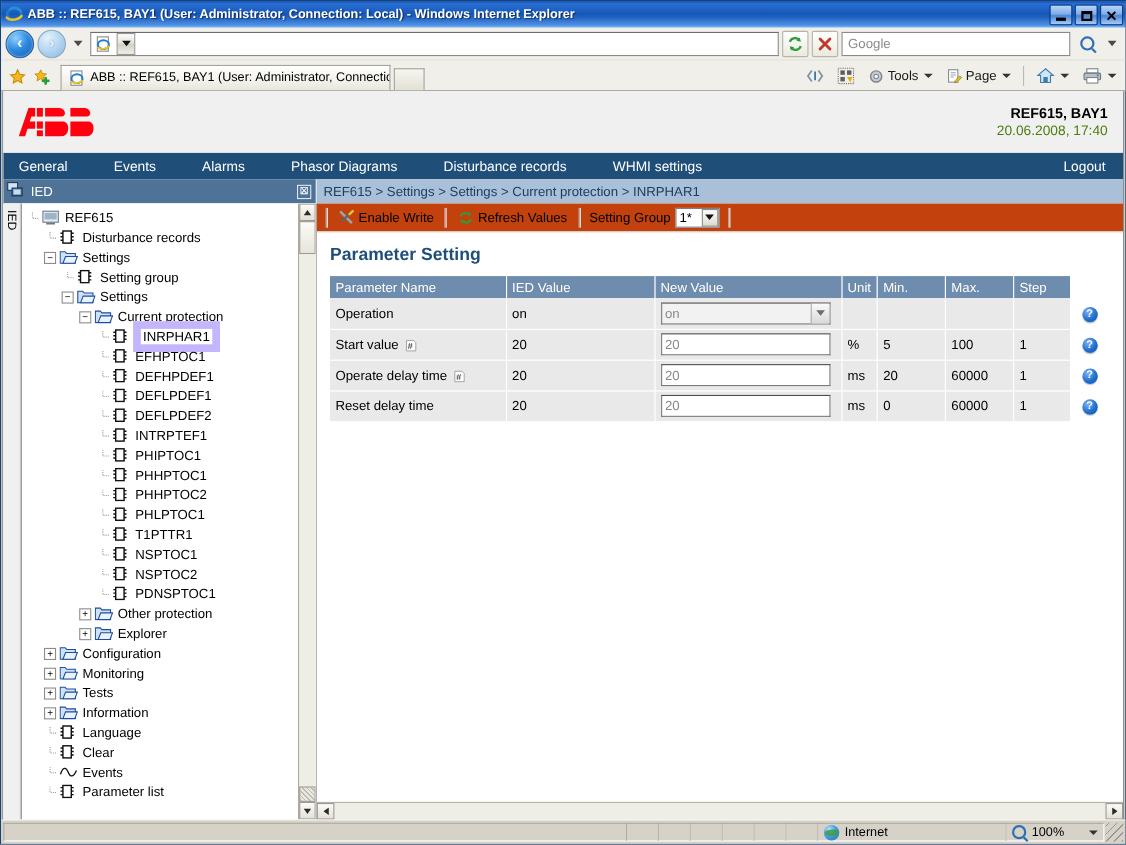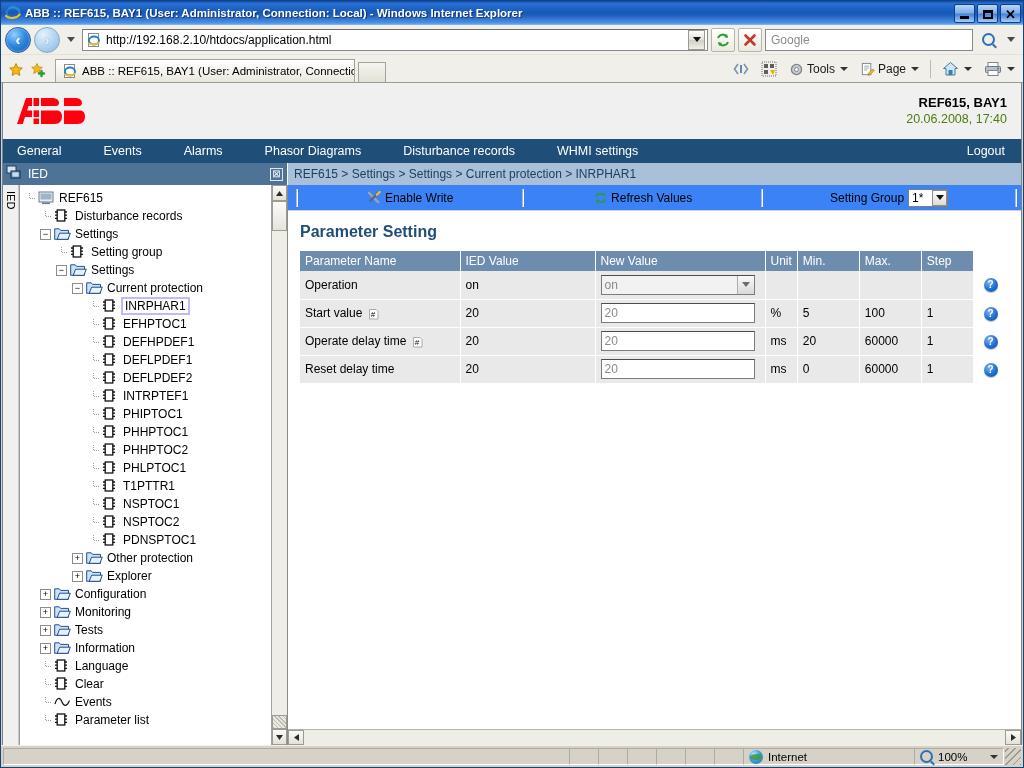--- a/index.html
+++ b/index.html
@@ -220,21 +220,21 @@
   }
   .tnode .indent { display: inline-block; flex: 0 0 auto; }
   .expander {
     width: 11px; height: 11px; border: 1px solid #8c8c8c; background:#fff;
     display:flex; align-items:center; justify-content:center; flex:0 0 auto;
     margin-right: 3px; font-size: 9px; line-height: 1; color:#000; font-family:"Liberation Sans",sans-serif;
   }
   .expander.none { border: none; background: transparent; }
   .ticon { width: 17px; height: 14px; margin-right: 4px; flex: 0 0 auto; }
   .tlabel { line-height: 14px; }
-  .tlabel.selected { border: 2px solid #c4b5fd; padding: 0 2px; margin: 0 -2px; }
+  .tlabel.selected { border: 7px solid #c4b5fd; padding: 0 2px; margin: 0 -2px; }
   
   .vscroll {
     position: absolute; top:0; right:0; width: 16px; bottom: 0;
     background: #e9e9e2; border-left: 1px solid #a5a49b;
     display: flex; flex-direction: column;
   }
   .vscroll .arrow {
     height: 16px; background: linear-gradient(to bottom,#fbfbf8,#e3e1d6);
     border: 1px solid #9e9c92; display:flex;align-items:center;justify-content:center;
     flex: 0 0 auto;
@@ -243,22 +243,22 @@
     height: 30px; margin-top: 0;
     background: linear-gradient(to bottom,#fbfbf8,#e6e4da);
     border: 1px solid #9e9c92; flex: 0 0 auto;
   }
   .vscroll .track { flex: 1 1 auto; background: #eeeee7; }
   .vscroll .grip { height: 14px; background: repeating-linear-gradient(45deg,#bdbbb1 0 1px,transparent 1px 3px); border:1px solid #9e9c92; flex:0 0 auto;}
 
   
   #content { flex: 1 1 auto; display:flex; flex-direction:column; background:#fff; min-width:0;}
   #toolbar {
-    height: 26px; background: #3b82f6; display:flex; align-items:center;
-    border-bottom: 1px solid #cfcfcf; flex: 0 0 auto; font-size: 12px; padding-left: 4px; justify-content: space-between;
+    height: 26px; background: #c2410c; display:flex; align-items:center;
+    border-bottom: 1px solid #cfcfcf; flex: 0 0 auto; font-size: 12px; padding-left: 4px;
   }
   #toolbar .tbsep { width: 2px; height: 18px; border-left:1px solid #b9b9b9; border-right:1px solid #fff; margin: 0 4px;}
   .tbbtn { display:flex; align-items:center; gap:3px; padding: 2px 6px; color:#000; white-space:nowrap;}
   #sgwrap { display:flex; align-items:center; gap:4px; padding: 0 4px;}
   #sgselect {
     width: 40px; height: 18px; border: 1px solid #7f7f7f; background:#fff;
     display:flex; align-items:center; justify-content:space-between; padding-left:3px;
     font-size: 12px;
   }
   #sgselect .sgarrow {
@@ -394,21 +394,20 @@
       </span>
     <span class="drop-caret"></span>
     <span id="urlbox">
       <span class="favicon">
         <svg width="16" height="16" viewBox="0 0 16 16">
           <rect x="2.5" y="1.5" width="10" height="13" fill="#fff" stroke="#8a8a8a"></rect>
           <ellipse cx="8" cy="8.5" rx="5" ry="4" fill="none" stroke="#1f7ec9" stroke-width="1.8"></ellipse>
           <path d="M2.5 11 C6 13.5 11 12.5 13.5 10" fill="none" stroke="#f2c21a" stroke-width="1.7"></path>
         </svg>
       </span>
-      <span class="urltext">http://192.168.2.10/htdocs/application.html</span>
       <span class="urldrop">
           <span class="caret-dn dark"></span>
         </span>
     </span>
     <span class="sq-btn framed">
       <svg width="16" height="16" viewBox="0 0 16 16">
         <path d="M3 6 a5 5 0 0 1 9 -1" fill="none" stroke="#2f9c3c" stroke-width="2"></path>
         <path d="M13 10 a5 5 0 0 1 -9 1" fill="none" stroke="#2f9c3c" stroke-width="2"></path>
         <path d="M12 2 l1 4 l-4 -1 z" fill="#2f9c3c"></path>
         <path d="M4 14 l-1 -4 l4 1 z" fill="#2f9c3c"></path>

